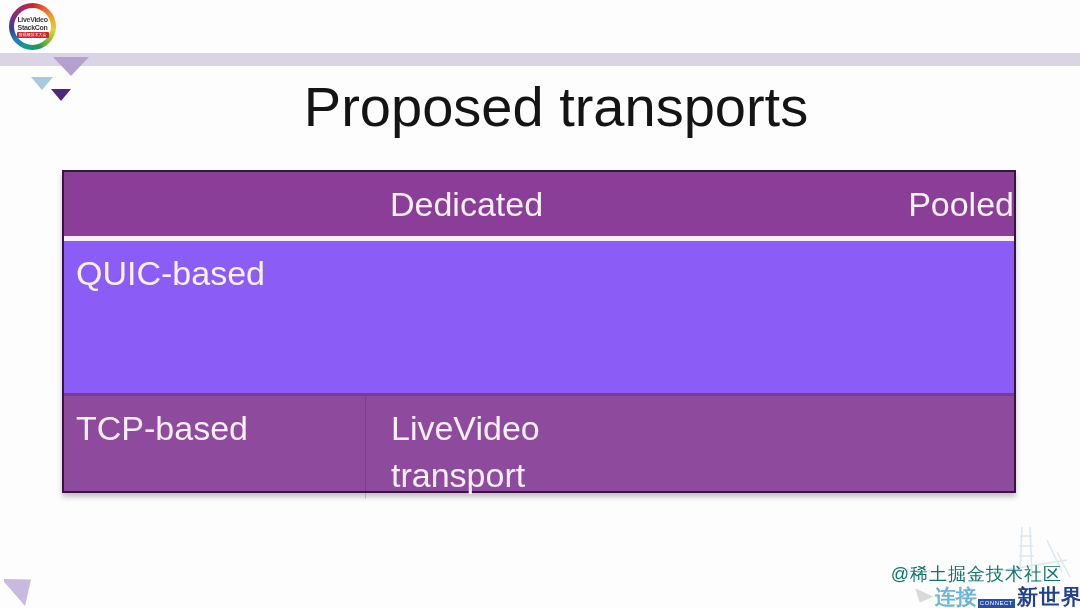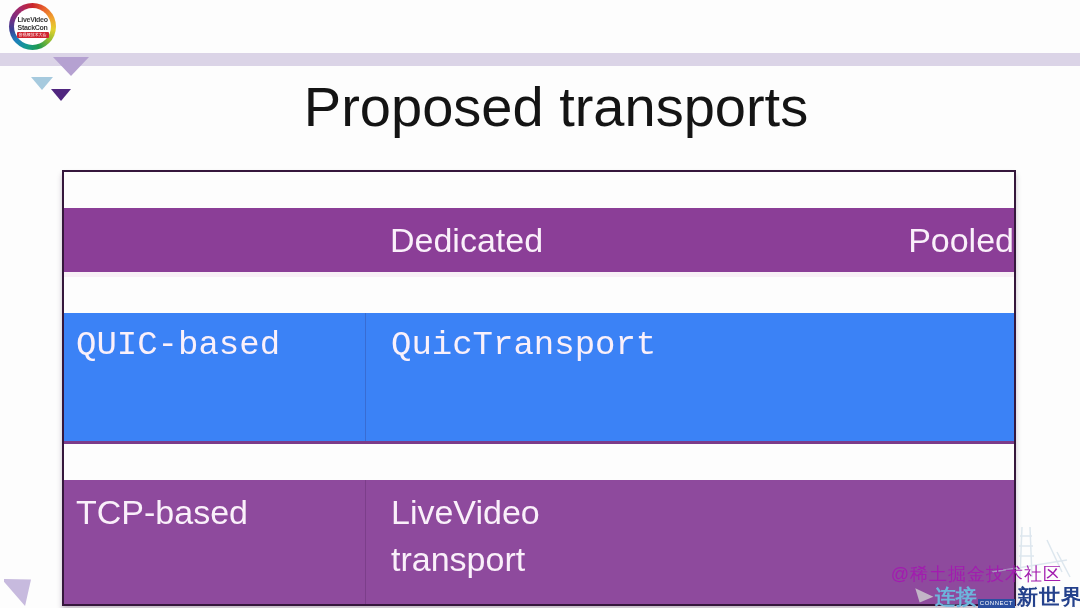--- a/index.html
+++ b/index.html
@@ -37,41 +37,41 @@
     position:absolute; left:16px; top:74px; width:1080px; text-align:center;
     font-size:56px; font-weight:400; color:#141414; letter-spacing:0px;
   }
 
   
   .ttable {
     position:absolute; left:62px; top:170px; width:954px;
     border:2px solid #35173c; box-shadow:0 4px 5px rgba(60,30,70,.28);
     display:flex; flex-direction:column;
   }
-  .trow { display:grid; grid-template-columns:301px 327px 1fr;margin-top:36px; }
+  .trow { display:grid; grid-template-columns:301px 327px 1fr; }
   .thead { height:64px; background:#8b3e97; align-items:center; }
   .sep-white { height:5px; background:#f8f0f6; }
   .sep-dark  { height:3px; background:#7c3c8a; }
-  .tbody1 { height:128px; background:#3b82f6;font-family:Liberation Mono, monospace; }
-  .tbody2 { height:124px; background:#8e4a9d; }
+  .tbody1 { height:152px; background:#8b5cf6; }
+  .tbody2 { height:95px; background:#8e4a9d; }
   .cell {
     color:#faf0fa; font-size:34px; line-height:1.38; padding-top:9px;
     white-space:normal;
   }
   .thead .cell { padding-top:0; }
   .c1 { padding-left:12px; }
   .c2 { padding-left:25px; }
   .c3 { padding-left:15px;text-align:right; }
   .tbody1 .c2, .tbody1 .c3, .tbody2 .c2, .tbody2 .c3 { border-left:1px solid rgba(45,10,55,.18); }
   .wrap-narrow { display:inline-block; max-width:250px; }
 
   
   .sketch { position:absolute; right:8px; bottom:6px; opacity:.55; }
   .handle {
-    position:absolute; right:18px; top:562px; font-size:18px; color:#a21caf; letter-spacing:1px;
+    position:absolute; right:18px; top:562px; font-size:18px; color:#0f766e; letter-spacing:1px;
   }
   .slogan { position:absolute; right:-3px; top:583px; display:flex; align-items:center; }
   .slogan-tri { width:0; height:0; border-left:10px solid transparent; border-right:10px solid transparent; border-top:11px solid #cfcfd2; margin-right:3px; transform:rotate(25deg); opacity:.8; }
   .slogan-left { color:#6db5dc; font-size:21px; font-weight:bold; }
   .slogan-mid {
     font-size:6px; color:#fff; background:#2b4fa0; padding:1px 2px; line-height:7px;
     align-self:flex-end; margin:0 2px 3px 1px; letter-spacing:.5px;
   }
   .slogan-right { color:#24418c; font-size:21px; font-weight:bold; letter-spacing:1px; }
 </style>
@@ -99,21 +99,20 @@
 
   <div class="ttable">
     <div class="trow thead">
       <div class="cell c1"></div>
       <div class="cell c2">Dedicated</div>
       <div class="cell c3">Pooled</div>
     </div>
     <div class="sep-white"></div>
     <div class="trow tbody1">
       <div class="cell c1">QUIC-based</div>
-      <div class="cell c2">QuicTransport</div>
     </div>
     <div class="sep-dark"></div>
     <div class="trow tbody2">
       <div class="cell c1">TCP-based</div>
       <div class="cell c2"><span class="wrap-narrow">LiveVideo transport</span></div>
     </div>
   </div>
 
   <svg class="sketch" width="170" height="80" viewBox="0 0 170 80">
     <g stroke="#c3d5e2" stroke-width="1.5" fill="none">

